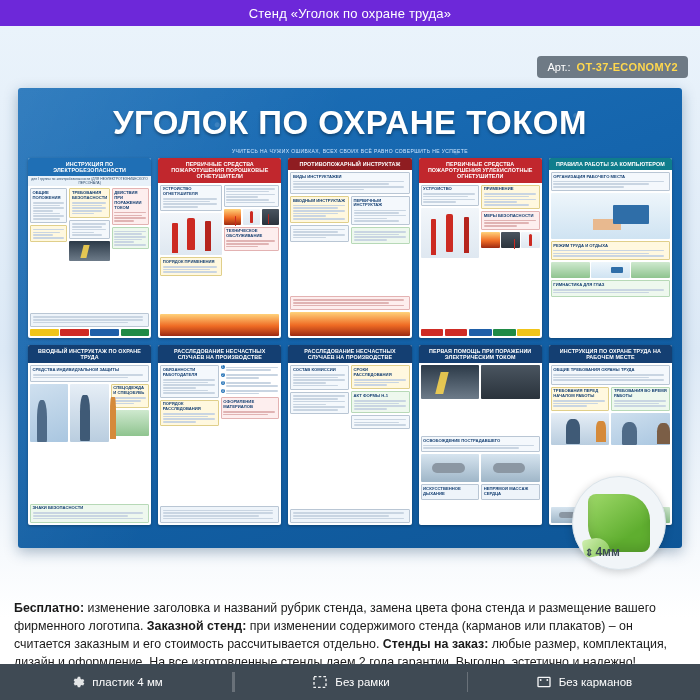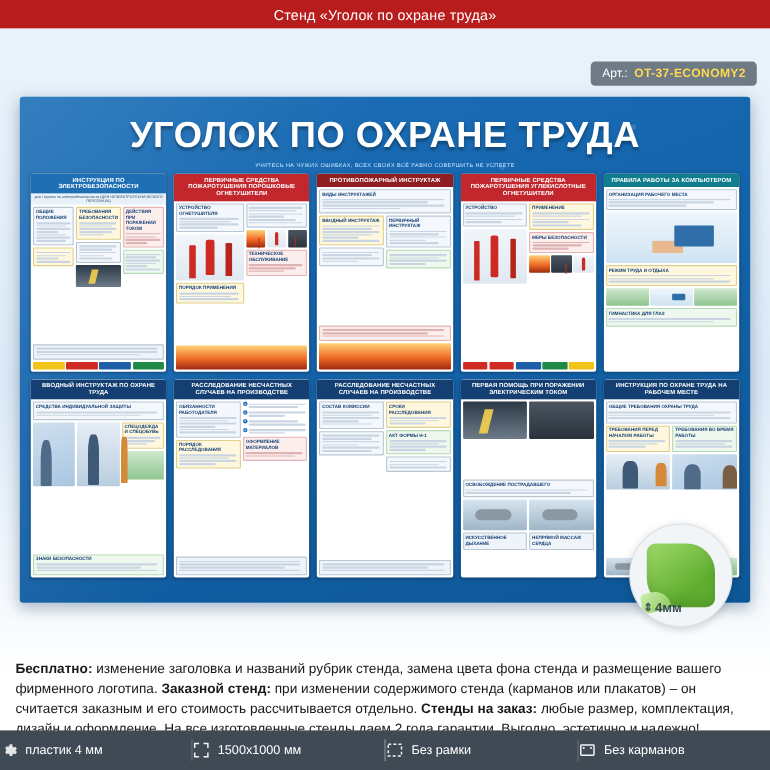--- a/index.html
+++ b/index.html
@@ -7,21 +7,21 @@
   body {
     width:700px; height:700px;
     font-family:"Liberation Sans", sans-serif;
     background:#ffffff;
     overflow:hidden;
   }
   .page { position:relative; width:700px; height:700px; background:#fff; }
 
   
   .topbar {
-    height:26px; background:#b91c1c; color:#fff;
+    height:26px; background:#6d28d9; color:#fff;
     display:flex; align-items:center; justify-content:center;
     font-size:13px; letter-spacing:.2px;
   }
 
   
   .hero {
     position:relative;
     height:592px;
     background:linear-gradient(180deg,#eaf3fb 0%,#dce9f6 55%,#ffffff 100%);
     padding:10px 0 0 0;
@@ -212,42 +212,42 @@
     font-size:12.4px; line-height:1.45; color:#1a1a1a; text-align:left;
   }
   .desc b { font-weight:bold; }
 
   
   .footer {
     position:absolute; left:0; bottom:0; width:700px; height:36px;
     background:#3f4a54; color:#fff;
     display:flex; align-items:center;
   }
-  .fitem { flex:1; display:flex; align-items:center; gap:7px; font-size:11.5px; }
+  .fitem { flex:1; display:flex; align-items:center; justify-content:center; gap:7px; font-size:11.5px; }
   .fitem .ic { width:16px; height:16px; opacity:.95; display:block; }
   .fdiv { width:1px; height:20px; background:rgba(255,255,255,.22); }
 </style>
 </head>
 <body>
 
 <div class="page">
 
   <div class="topbar">
     <span>Стенд «Уголок по охране труда»</span>
   </div>
 
   <div class="hero">
 
     <div class="art-badge">
       <span>Арт.:</span>
       <span class="code">OT-37-ECONOMY2</span>
     </div>
 
     <div class="board">
-      <div class="board-title">УГОЛОК ПО ОХРАНЕ ТРУДА</div>
+      <div class="board-title">УГОЛОК ПО ОХРАНЕ ТОКОМ</div>
       <div class="board-ribbon">УЧИТЕСЬ НА ЧУЖИХ ОШИБКАХ, ВСЕХ СВОИХ ВСЁ РАВНО СОВЕРШИТЬ НЕ УСПЕЕТЕ</div>
 
       <div class="grid">
 
         <div class="poster">
           <div class="p-head h-blue">ИНСТРУКЦИЯ ПО ЭЛЕКТРОБЕЗОПАСНОСТИ</div>
           <div style="font-size:3.4px;text-align:center;background:#e8f1f9;padding:1px;color:#2b4a6b">для I группы по электробезопасности (ДЛЯ НЕЭЛЕКТРОТЕХНИЧЕСКОГО ПЕРСОНАЛА)</div>
           <div class="p-body">
             <div class="cols3">
               <div class="col">
@@ -736,28 +736,20 @@
   <div class="footer">
     <div class="fitem">
       <span class="ic">
         <svg viewBox="0 0 24 24" width="16" height="16">
             <path fill="#fff" d="M12 8a4 4 0 104 4 4 4 0 00-4-4zm9 4l2-1.5-1.8-3.1-2.3.8a7.6 7.6 0 00-1.6-1L16.8 4h-3.6l-.5 2.4a7.6 7.6 0 00-1.6 1l-2.3-.8L7 9.7 9 11.2a7 7 0 000 1.6L7 14.3l1.8 3.1 2.3-.8a7.6 7.6 0 001.6 1l.5 2.4h3.6l.5-2.4a7.6 7.6 0 001.6-1l2.3.8 1.8-3.1z" opacity=".9"></path>
           </svg>
       </span>
       <span>пластик 4 мм</span>
     </div>
     <div class="fdiv"></div>
-    <div class="fitem">
-      <span class="ic">
-        <svg viewBox="0 0 24 24" width="16" height="16">
-            <path fill="none" stroke="#fff" stroke-width="2" d="M3 9V3h6M21 9V3h-6M3 15v6h6M21 15v6h-6"></path>
-          </svg>
-      </span>
-      <span>1500x1000 мм</span>
-    </div>
     <div class="fdiv"></div>
     <div class="fdiv"></div>
     <div class="fitem">
       <span class="ic">
         <svg viewBox="0 0 24 24" width="16" height="16">
             <rect x="3" y="4" width="18" height="16" fill="none" stroke="#fff" stroke-width="2" stroke-dasharray="4 3"></rect>
           </svg>
       </span>
       <span>Без рамки</span>
     </div>

